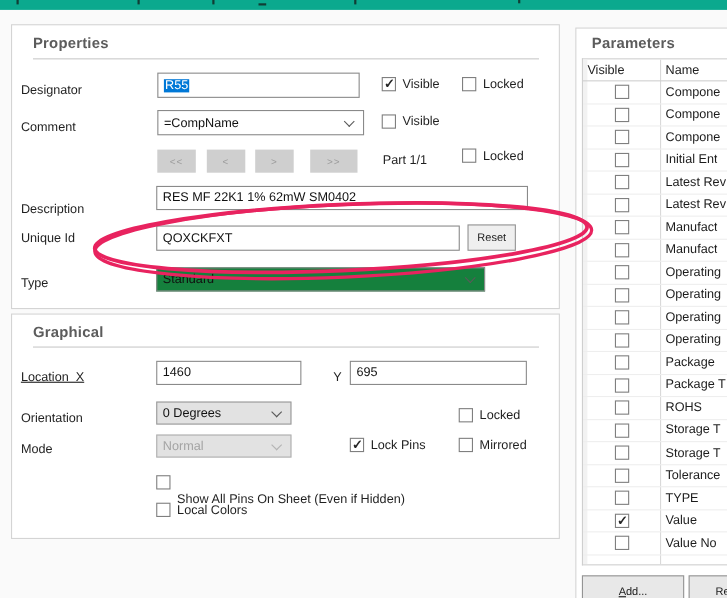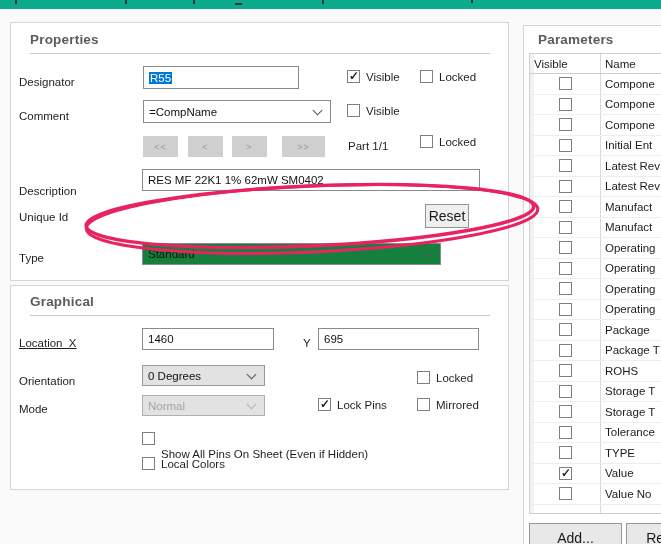--- a/index.html
+++ b/index.html
@@ -18,21 +18,21 @@
   .combo { padding-right:20px; }
   .combo.gray { background:#e2e2e2; border-color:#9a9a9a; }
   .combo.disabled { background:#e2e2e2; border-color:#b0b0b0; color:#a4a4a4; }
   .chev { position:absolute; right:9px; top:50%; width:7px; height:7px; margin-top:-5px;
           border-right:1.4px solid #5a5a5a; border-bottom:1.4px solid #5a5a5a; transform:rotate(45deg); }
   .chev.dim { border-color:#b4b4b4; }
   .cb { position:absolute; width:13px; height:13px; background:#fff; border:1px solid #7f7f7f; }
   .cb.checked::after { content:"✓"; position:absolute; left:1px; top:-2px; font-size:12px; color:#262626; font-weight:bold; }
   .navbtn { position:absolute; height:21px; background:#cfcfcf; border:none; color:#9b9b9b;
             font-size:9px; display:flex; align-items:center; justify-content:center; letter-spacing:1px; }
-  .pushbtn { position:absolute; background:#efefef; border:1px solid #949494; font-size:14px; color:#1a1a1a;
+  .pushbtn { position:absolute; background:#efefef; border:1px solid #949494; font-size:10px; color:#1a1a1a;
              display:flex; align-items:center; justify-content:center; }
   .sel { background:var(--sel); color:#fff; padding:0 1px; }
   
   .ptable { position:absolute; background:#fff; border-top:1px solid #cfcfcf; border-left:1px solid #cfcfcf;
             border-bottom:1px solid #cfcfcf; overflow:hidden; }
   .phead { position:relative; height:20px; display:flex; align-items:center; border-bottom:1px solid #cfcfcf;
            font-size:11.5px; color:#222; }
   .phead .c1 { width:70px; padding-left:4px; }
   .phead .c2 { padding-left:5px; }
   .coldiv { position:absolute; left:70px; top:0; bottom:0; width:1px; background:#d9d9d9; }
@@ -57,21 +57,21 @@
     <div class="remnant" style="left:235px;top:3px;width:7px;height:2px;"></div>
     <div class="remnant" style="left:322px;top:0;width:2px;height:4px;"></div>
     <div class="remnant" style="left:471px;top:0;width:2px;height:3px;"></div>
   </div>
 
   <div class="panel" style="left:10px;top:22px;width:499px;height:259px;">
     <div class="sec-title" style="left:19px;top:9px;">Properties</div>
     <div class="rule" style="left:19px;top:30px;width:460px;"></div>
 
     <div class="flabel" style="left:8px;top:53px;">Designator</div>
-    <div class="tin" style="left:132px;top:43px;width:156px;height:23px;">
+    <div class="tin" style="left:132px;top:43px;width:184px;height:23px;">
       <span class="sel">R55</span>
     </div>
     <span class="cb checked" style="left:336px;top:47px;"></span>
     <div class="flabel" style="left:355px;top:48px;">Visible</div>
     <span class="cb" style="left:409px;top:47px;"></span>
     <div class="flabel" style="left:428px;top:48px;">Locked</div>
 
     <div class="flabel" style="left:8px;top:87px;">Comment</div>
     <div class="tin combo" style="left:132px;top:77px;width:188px;height:23px;">
       <span>=CompName</span>
@@ -87,20 +87,23 @@
     <div class="flabel" style="left:337px;top:117px;">Part 1/1</div>
     <span class="cb" style="left:409px;top:112px;"></span>
     <div class="flabel" style="left:428px;top:113px;">Locked</div>
 
     <div class="flabel" style="left:8px;top:162px;">Description</div>
     <div class="tin" style="left:131px;top:146px;width:338px;height:22px;">
       <span>RES MF 22K1 1% 62mW SM0402</span>
     </div>
 
     <div class="flabel" style="left:8px;top:188px;">Unique Id</div>
+    <div class="tin" style="left:131px;top:182px;width:276px;height:23px;">
+      <span>QOXCKFXT</span>
+    </div>
     <button class="pushbtn" style="left:414px;top:181px;width:44px;height:24px;">Reset</button>
 
     <div class="flabel" style="left:8px;top:229px;">Type</div>
     <div class="tin combo" style="left:131px;top:220px;width:299px;height:22px;background:#15803d;">
       <span>Standard</span>
       <i class="chev"></i>
     </div>
   </div>
 
   <div class="panel" style="left:10px;top:285px;width:499px;height:205px;">

